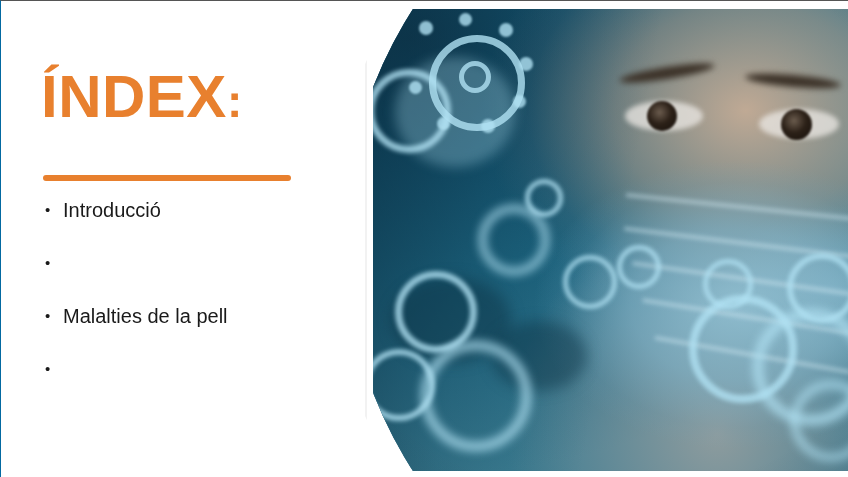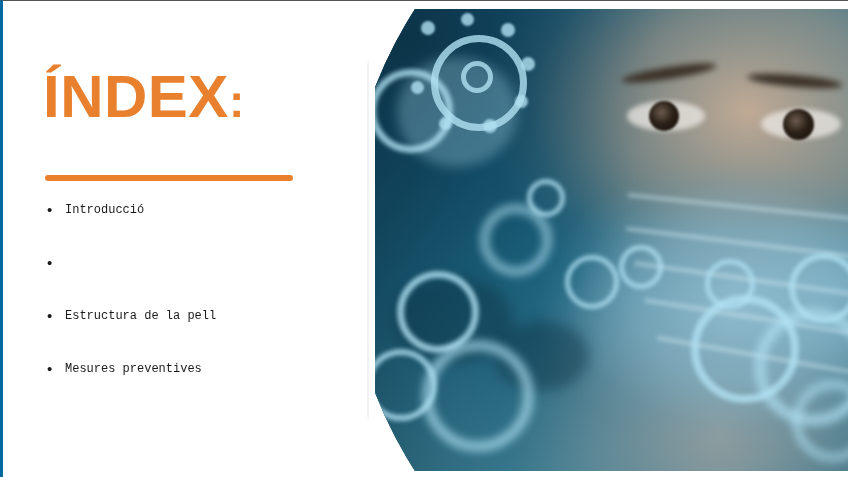--- a/index.html
+++ b/index.html
@@ -11,21 +11,21 @@
     font-family: "Liberation Sans", sans-serif;
   }
   .slide {
     position: relative;
     width: 848px;
     height: 477px;
     background: #ffffff;
     overflow: hidden;
     box-sizing: border-box;
     border-top: 1px solid #555;
-    border-left: 3px solid #0369a1;
+    border-left: 1px solid #0369a1;
   }
 
   
   .title {
     position: absolute;
     left: 40px;
     top: 66px;
     font-size: 60px;
     font-weight: bold;
     letter-spacing: 0.5px;
@@ -60,24 +60,23 @@
   .bullet-dot {
     width: 18px;
     flex: 0 0 18px;
     color: #1a1a1a;
     font-size: 15px;
     line-height: 22px;
     text-align: left;
   }
   .bullet-text {
     color: #1a1a1a;
-    font-size: 12px;
+    font-size: 20px;
     line-height: 22px;
     white-space: nowrap;
-    font-family: Liberation Mono, monospace;
   }
 
   
   .picture-wrap {
     position: absolute;
     left: 358px;
     top: 6px;
     width: 492px;
     height: 466px;
   }
@@ -218,26 +217,25 @@
       <span class="bullet-dot">•</span>
       <span class="bullet-text">Introducció</span>
     </div>
 
     <div class="bullet-row">
       <span class="bullet-dot">•</span>
     </div>
 
     <div class="bullet-row">
       <span class="bullet-dot">•</span>
-      <span class="bullet-text">Estructura de la pell</span>
+      <span class="bullet-text">Malalties de la pell</span>
     </div>
 
     <div class="bullet-row">
       <span class="bullet-dot">•</span>
-      <span class="bullet-text">Mesures preventives</span>
     </div>
 
   </div>
 
   <div class="picture-wrap">
 
     <svg class="arc-stroke" viewBox="0 0 40 462">
       <path d="M 34 0 C 6 115, 6 347, 34 462" fill="none" stroke="#ffffff" stroke-width="2"></path>
       <path d="M 40 0 C 12 115, 12 347, 40 462" fill="none" stroke="#e9e9e9" stroke-width="1"></path>
     </svg>

